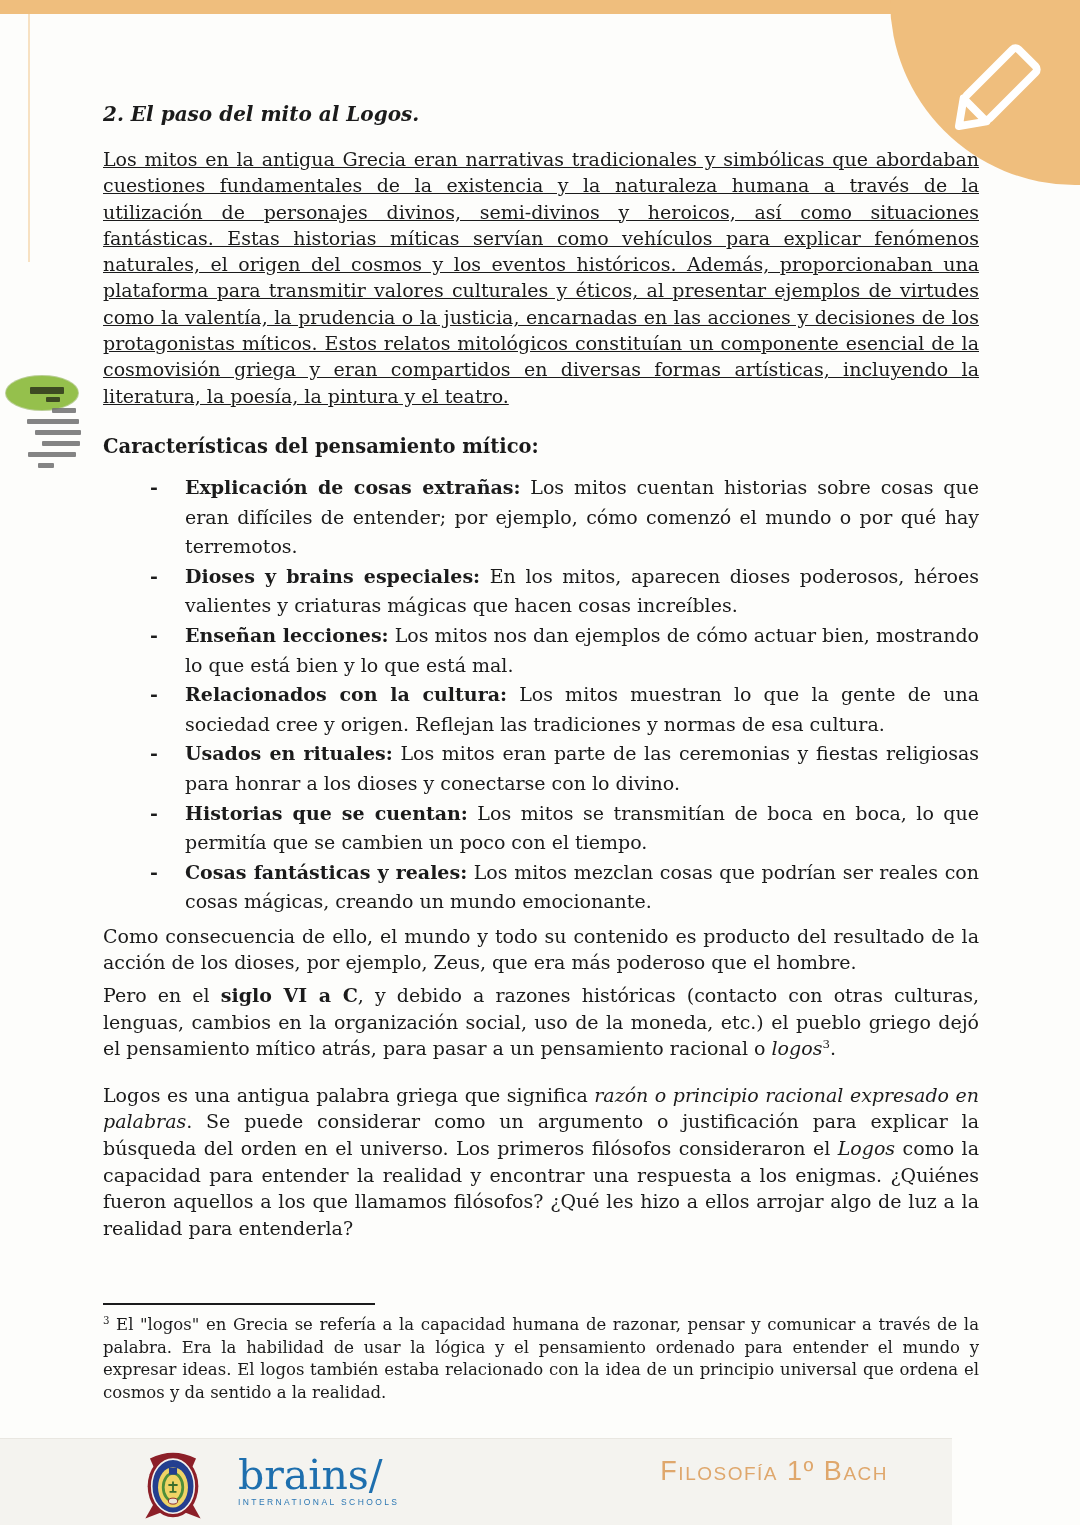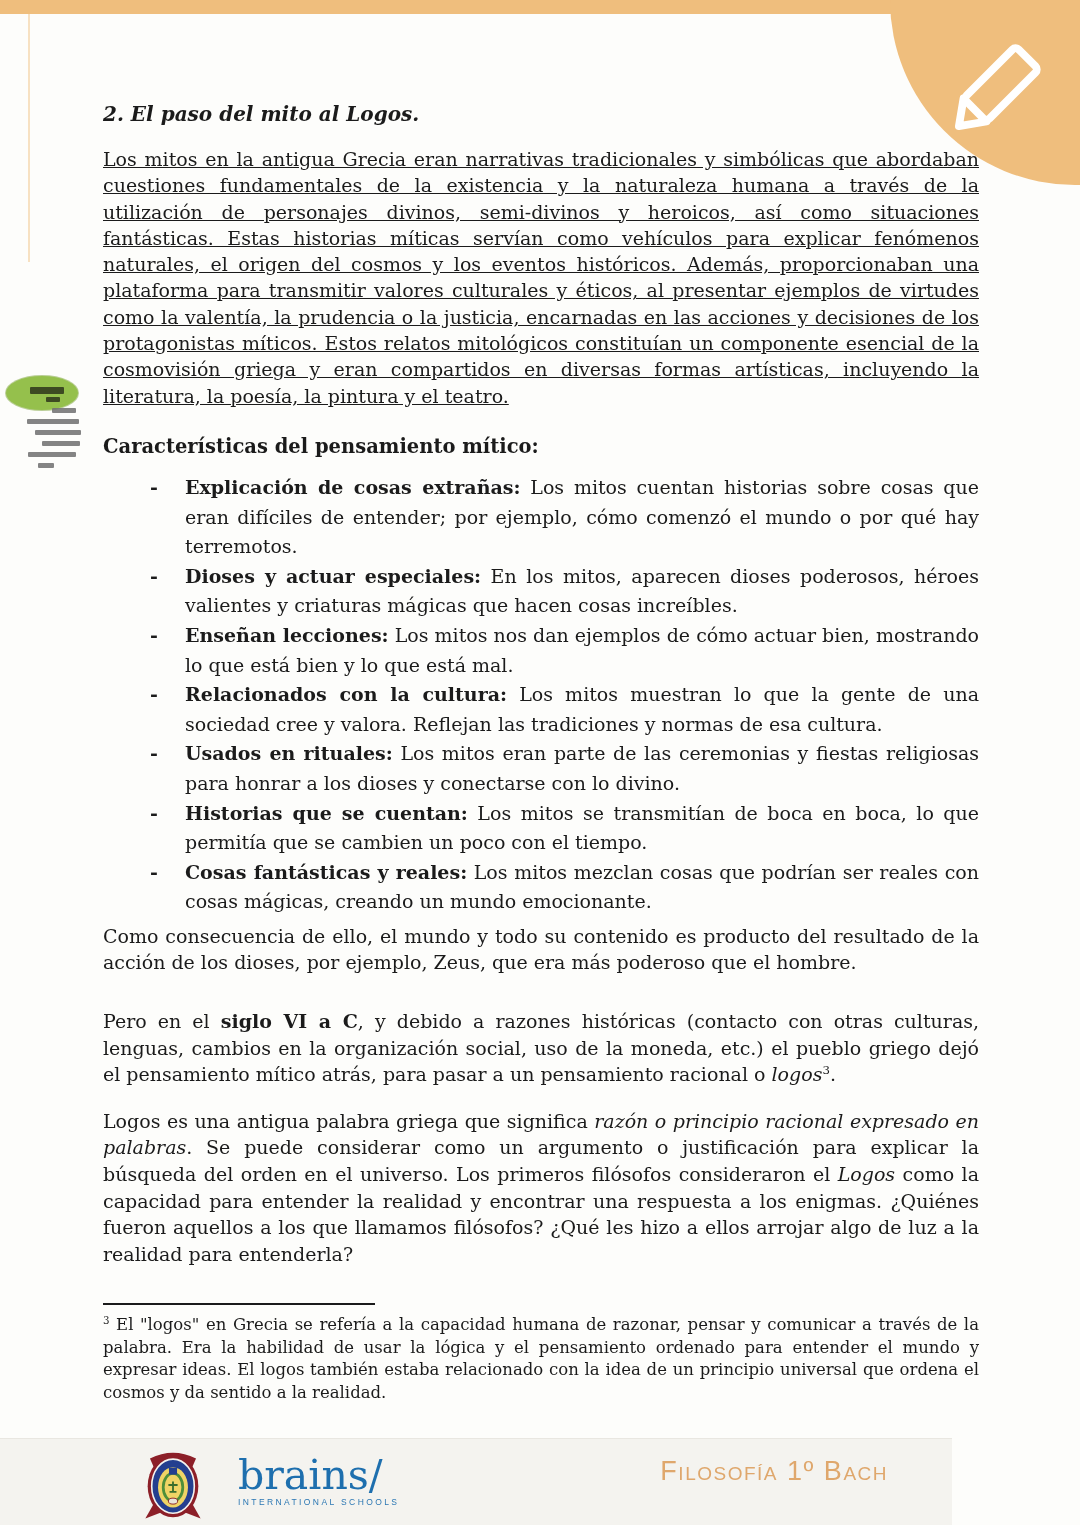--- a/index.html
+++ b/index.html
@@ -22,21 +22,21 @@
   .doc-title{font-size:20px;font-weight:bold;line-height:28px;margin:0;font-style:italic;}
   p.body-par{font-size:19px;line-height:26.3px;text-align:justify;margin:0;}
   #intro{margin-top:18px;text-decoration:underline;}
   .section-heading{font-size:19.5px;font-weight:bold;margin:25px 0 0 0;line-height:26px;}
   ul.char-list{list-style:none;margin:13px 0 0 0;padding:0 0 0 47px;}
   ul.char-list li{display:flex;font-size:19px;line-height:29.6px;text-align:justify;}
   ul.char-list .dash{width:35px;flex:0 0 35px;font-weight:bold;}
   ul.char-list .li-body{flex:1;}
   ul.char-list .lead{font-weight:bold;}
   #consequence{margin-top:6px;line-height:26.6px;}
-  #siglo{margin-top:32px;line-height:26.6px;}
+  #siglo{margin-top:6px;line-height:26.6px;}
   #logos-par{margin-top:20px;line-height:26.6px;}
   .b{font-weight:bold;}
   .i{font-style:italic;}
   sup{font-size:.62em;line-height:0;}
   
   .footnote{position:absolute;left:103px;top:1303px;width:876px;}
   .fn-rule{width:272px;border-top:2px solid #1b1b1b;margin:0 0 9px 0;}
   .fn-text{font-size:16.5px;line-height:22.6px;text-align:justify;margin:0;}
   
   .footer{position:absolute;left:0;top:1438px;width:952px;height:87px;background:#f4f3ef;border-top:1px solid #e9e7e1;}
@@ -84,31 +84,31 @@
 
   <ul class="char-list">
 
       <li>
         <span class="dash">-</span>
         <span class="li-body"><span class="lead">Explicación de cosas extrañas:</span><span> Los mitos cuentan historias sobre cosas que eran difíciles de entender; por ejemplo, cómo comenzó el mundo o por qué hay terremotos.</span></span>
       </li>
 
       <li>
         <span class="dash">-</span>
-        <span class="li-body"><span class="lead">Dioses y actuar especiales:</span><span> En los mitos, aparecen dioses poderosos, héroes valientes y criaturas mágicas que hacen cosas increíbles.</span></span>
+        <span class="li-body"><span class="lead">Dioses y brains especiales:</span><span> En los mitos, aparecen dioses poderosos, héroes valientes y criaturas mágicas que hacen cosas increíbles.</span></span>
       </li>
 
       <li>
         <span class="dash">-</span>
         <span class="li-body"><span class="lead">Enseñan lecciones:</span><span> Los mitos nos dan ejemplos de cómo actuar bien, mostrando lo que está bien y lo que está mal.</span></span>
       </li>
 
       <li>
         <span class="dash">-</span>
-        <span class="li-body"><span class="lead">Relacionados con la cultura:</span><span> Los mitos muestran lo que la gente de una sociedad cree y valora. Reflejan las tradiciones y normas de esa cultura.</span></span>
+        <span class="li-body"><span class="lead">Relacionados con la cultura:</span><span> Los mitos muestran lo que la gente de una sociedad cree y origen. Reflejan las tradiciones y normas de esa cultura.</span></span>
       </li>
 
       <li>
         <span class="dash">-</span>
         <span class="li-body"><span class="lead">Usados en rituales:</span><span> Los mitos eran parte de las ceremonias y fiestas religiosas para honrar a los dioses y conectarse con lo divino.</span></span>
       </li>
 
       <li>
         <span class="dash">-</span>
         <span class="li-body"><span class="lead">Historias que se cuentan:</span><span> Los mitos se transmitían de boca en boca, lo que permitía que se cambien un poco con el tiempo.</span></span>

